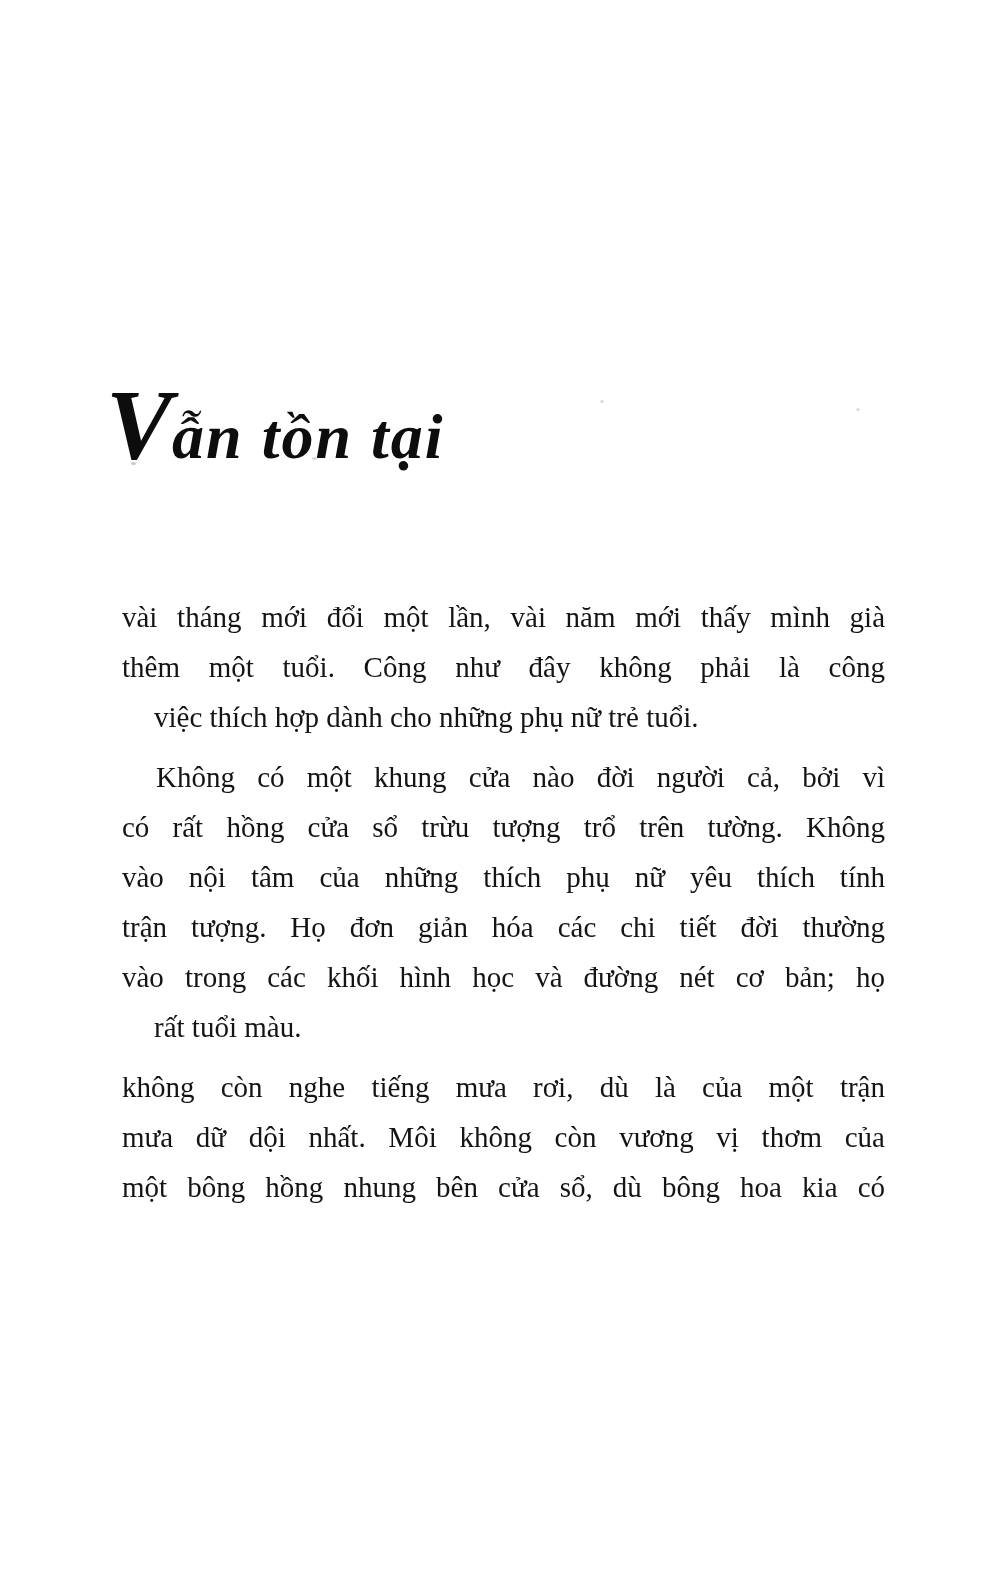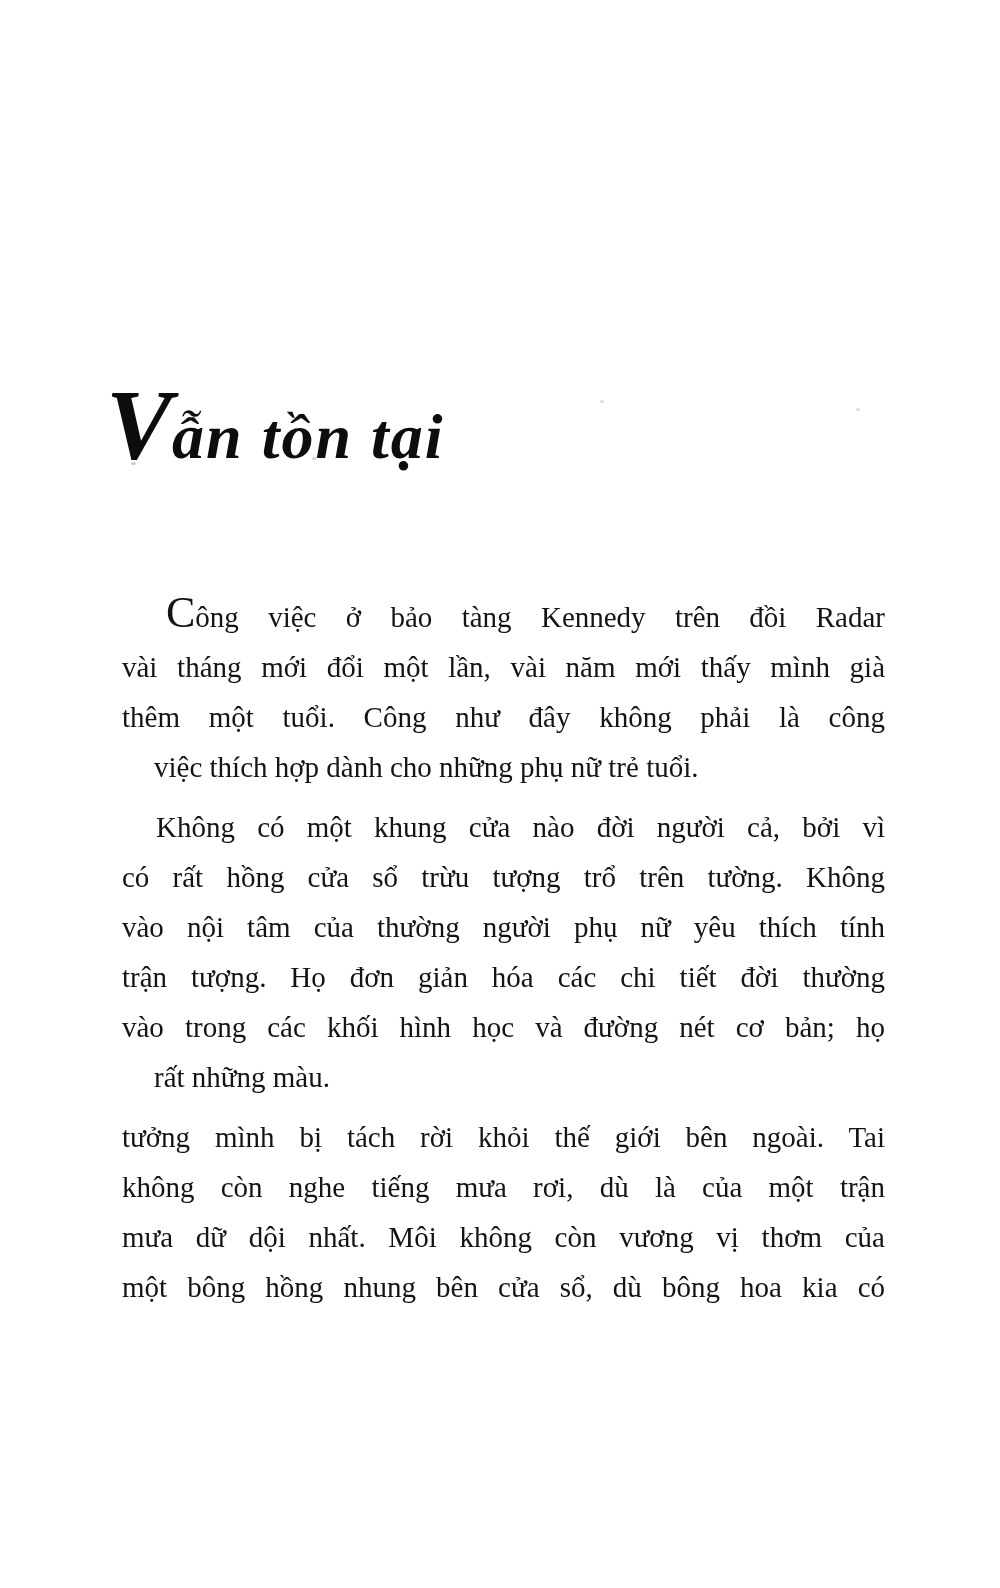--- a/index.html
+++ b/index.html
@@ -78,36 +78,34 @@
   <h1 class="chapter-title"><span class="title-initial">V</span><span class="title-rest">ẫn tồn tại</span></h1>
 
   <div class="speck s1"></div>
   <div class="speck s2"></div>
   <div class="speck s3"></div>
   <div class="speck s4"></div>
 
   <div class="body-text">
 
     <div class="paragraph">
-      <div class="text-line first opening">Công việc ở bảo tàng Kennedy trên đồi Radar</div>
       <div class="text-line">vài tháng mới đổi một lần, vài năm mới thấy mình già</div>
       <div class="text-line">thêm một tuổi. Công như đây không phải là công</div>
       <div class="text-line last">việc thích hợp dành cho những phụ nữ trẻ tuổi.</div>
     </div>
 
     <div class="paragraph">
       <div class="text-line first">Không có một khung cửa nào đời người cả, bởi vì</div>
       <div class="text-line">có rất hồng cửa sổ trừu tượng trổ trên tường. Không</div>
-      <div class="text-line">vào nội tâm của thường người phụ nữ yêu thích tính</div>
+      <div class="text-line">vào nội tâm của những thích phụ nữ yêu thích tính</div>
       <div class="text-line">trận tượng. Họ đơn giản hóa các chi tiết đời thường</div>
       <div class="text-line">vào trong các khối hình học và đường nét cơ bản; họ</div>
-      <div class="text-line last">rất những màu.</div>
+      <div class="text-line last">rất tuổi màu.</div>
     </div>
 
     <div class="paragraph">
-      <div class="text-line">tưởng mình bị tách rời khỏi thế giới bên ngoài. Tai</div>
       <div class="text-line">không còn nghe tiếng mưa rơi, dù là của một trận</div>
       <div class="text-line">mưa dữ dội nhất. Môi không còn vương vị thơm của</div>
       <div class="text-line">một bông hồng nhung bên cửa sổ, dù bông hoa kia có</div>
     </div>
 
   </div>
 </div>
 
 </body></html>

